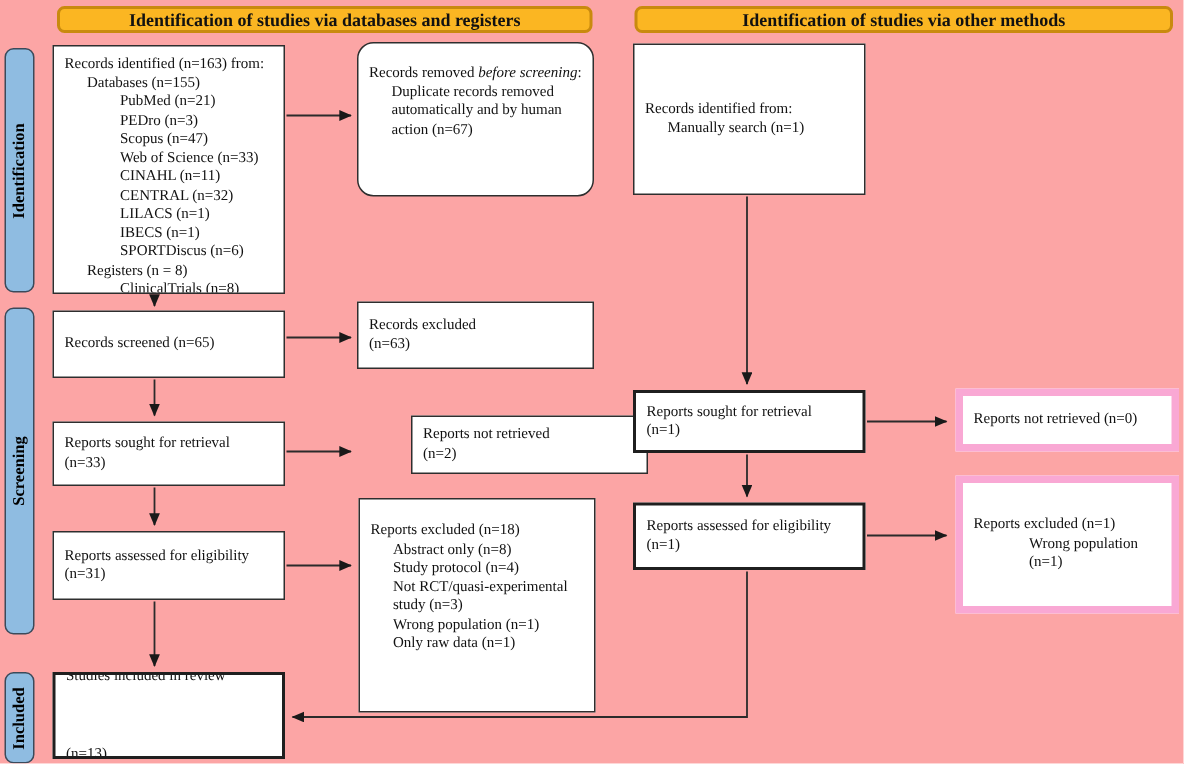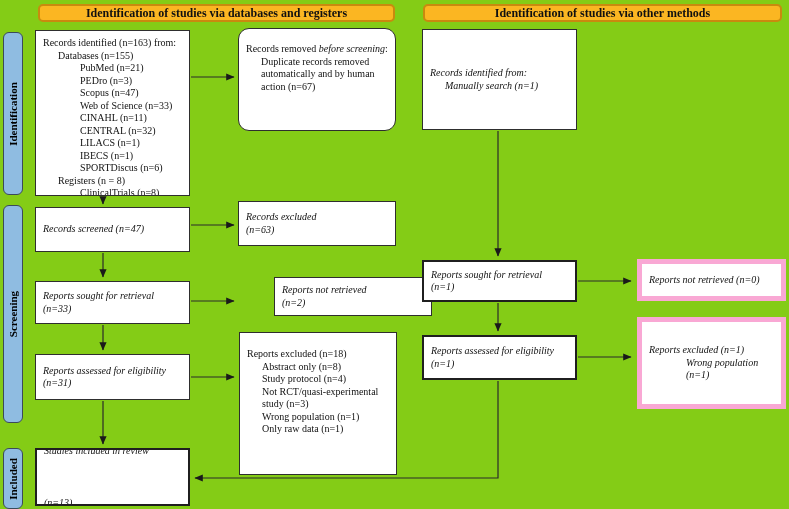--- a/index.html
+++ b/index.html
@@ -1,17 +1,17 @@
 <!DOCTYPE html>
 <html style="--header-bg: #FBB622; --header-border: #C98A0E; --sidebar-bg: #8FBCE1; --sidebar-border: #3B4A5A;"><head>
 <meta charset="utf-8">
 <style>
   html,body{margin:0;padding:0;background:#ffffff;}
   #stage{
-    position:relative;width:789px;height:509px;background:#84cc16;
+    position:relative;width:789px;height:509px;background:#fca5a5;
     font-family:"Liberation Serif","DejaVu Serif",serif;color:#111;overflow:hidden;
   }
   .hdr{
     position:absolute;display:flex;align-items:center;justify-content:center;
     background:var(--header-bg,#FBB622);border:2px solid var(--header-border,#C98A0E);
     border-radius:5px;font-weight:bold;font-size:12px;text-align:center;box-sizing:border-box;
   }
   .vlabel{
     position:absolute;display:flex;align-items:center;justify-content:center;
     background:var(--sidebar-bg,#8FBCE1);border:1.5px solid var(--sidebar-border,#3B4A5A);
@@ -19,21 +19,21 @@
   }
   .vlabel span{
     transform:rotate(-90deg);white-space:nowrap;font-weight:bold;font-size:11px;color:#000;
   }
   .box{
     position:absolute;background:#fff;border:1.5px solid #2e2e2e;box-sizing:border-box;
     font-size:10px;line-height:12.5px;padding:4px 4px 4px 7px;overflow:hidden;
   }
   .box.light{border:5px solid #f9a8d4;}
   .box.heavy{border:2px solid #1f1f1f;}
-  .vcenter{display:flex;flex-direction:column;justify-content:center;font-style:italic;}
+  .vcenter{display:flex;flex-direction:column;justify-content:center;}
   .padtop{padding-top:14px;}
   .ln{padding-left:0;}
   .ind0{padding-left:0;}
   .ind1{padding-left:15px;}
   .ind2{padding-left:37px;}
   svg.arrows{position:absolute;left:0;top:0;pointer-events:none;}
 </style>
 </head>
 <body>
 
@@ -69,21 +69,21 @@
     </div>
 
   <div class="box padtop" style="left:238px;top:28px;width:158px;height:103px;border-radius:11px;">
     <div class="ln ind0"><span>Records removed </span><i>before screening</i><span>:</span></div>
     <div>
         <div class="ln ind1">Duplicate records removed automatically and by human action (n=67)</div>
       </div>
   </div>
 
   <div class="box vcenter" style="left:35px;top:207px;width:155px;height:45px;">
-      <div class="ln ind0">Records screened (n=47)</div>
+      <div class="ln ind0">Records screened (n=65)</div>
     </div>
 
   <div class="box vcenter" style="left:238px;top:201px;width:158px;height:45px;">
       <div class="ln ind0">Records excluded</div>
       <div class="ln ind0">(n=63)</div>
     </div>
 
   <div class="box vcenter" style="left:35px;top:281px;width:155px;height:43px;">
       <div class="ln ind0">Reports sought for retrieval</div>
       <div class="ln ind0">(n=33)</div>

